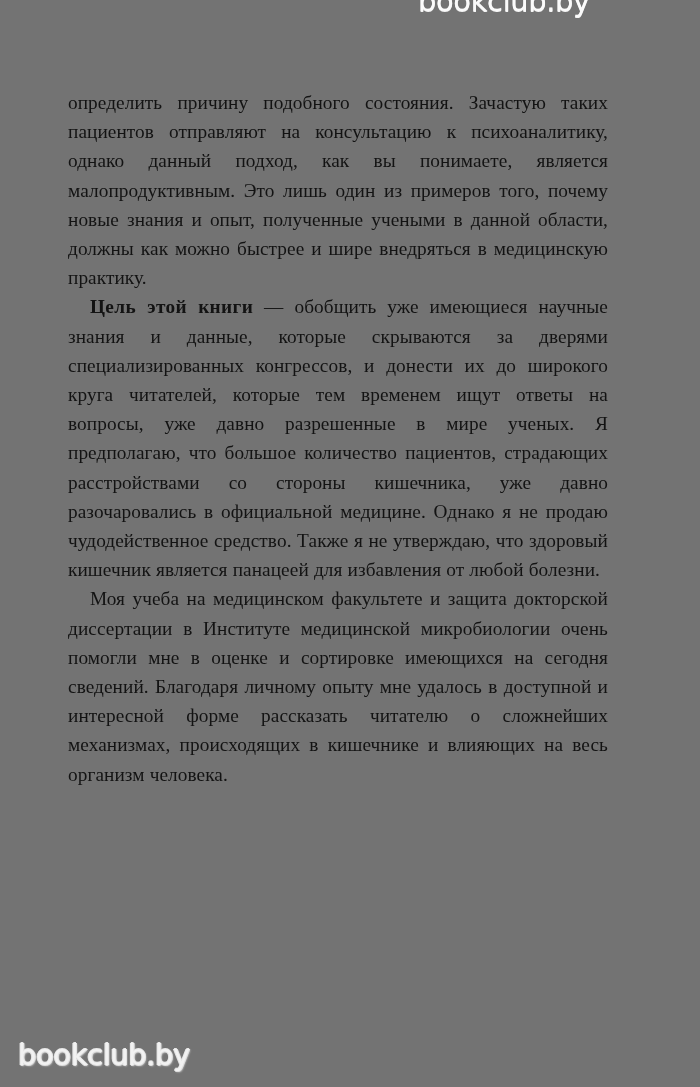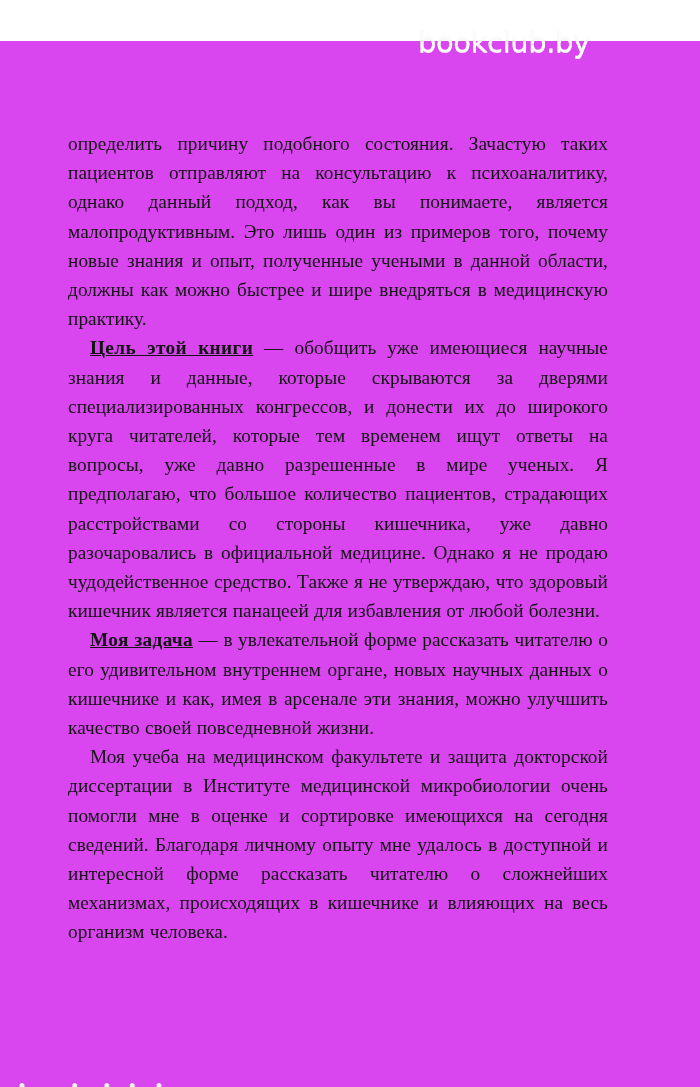--- a/index.html
+++ b/index.html
@@ -13,22 +13,21 @@
     background: #ffffff;
     font-family: "Liberation Serif", "DejaVu Serif", serif;
     color: #141414;
     overflow: hidden;
     position: relative;
   }
 
   .page {
     position: absolute;
     inset: 0;
-    background: #d946ef;
-    margin-top: 41px;
+    background: #737373;
   }
 
   .text-column {
     position: absolute;
     left: 68px;
     top: 88px;
     width: 540px;
   }
 
   p.para {
@@ -44,21 +43,20 @@
   }
 
   p.para.indent {
     text-indent: 22px;
   }
 
   p.para b,
   p.para .lead {
     font-weight: 700;
     letter-spacing: 0.35px;
-    text-decoration: underline;
   }
 
   
   .watermark {
     position: absolute;
     left: 18px;
     top: 1038px;
     font-family: "DejaVu Sans", "Liberation Sans", sans-serif;
     font-size: 29px;
     font-weight: 400;
@@ -98,23 +96,20 @@
   <div class="text-column">
 
     <p class="para">
       <span>определить причину подобного состояния. Зачастую таких пациентов отправляют на консультацию к психоаналитику, однако данный подход, как вы понимаете, является малопродуктивным. Это лишь один из примеров того, почему новые знания и опыт, полученные учеными в данной области, должны как можно быстрее и шире внедряться в медицинскую практику.</span>
     </p>
 
     <p class="para indent">
       <b class="lead">Цель этой книги</b><span> — </span><span>обобщить уже имеющиеся научные знания и данные, которые скрываются за дверями специализированных конгрессов, и донести их до широкого круга читателей, которые тем временем ищут ответы на вопросы, уже давно разрешенные в мире ученых. Я предполагаю, что большое количество пациентов, страдающих расстройствами со стороны кишечника, уже давно разочаровались в официальной медицине. Однако я не продаю чудодейственное средство. Также я не утверждаю, что здоровый кишечник является панацеей для избавления от любой болезни.</span>
     </p>
 
-    <p class="para indent">
-      <b class="lead">Моя задача</b><span> — </span><span>в увлекательной форме рассказать читателю о его удивительном внутреннем органе, новых научных данных о кишечнике и как, имея в арсенале эти знания, можно улучшить качество своей повседневной жизни.</span>
-    </p>
 
     <p class="para indent">
       <span>Моя учеба на медицинском факультете и защита докторской диссертации в Институте медицинской микробиологии очень помогли мне в оценке и сортировке имеющихся на сегодня сведений. Благодаря личному опыту мне удалось в доступной и интересной форме рассказать читателю о сложнейших механизмах, происходящих в кишечнике и влияющих на весь организм человека.</span>
     </p>
 
 
   </div>
 
   <div class="watermark">bookclub.by</div>
 

